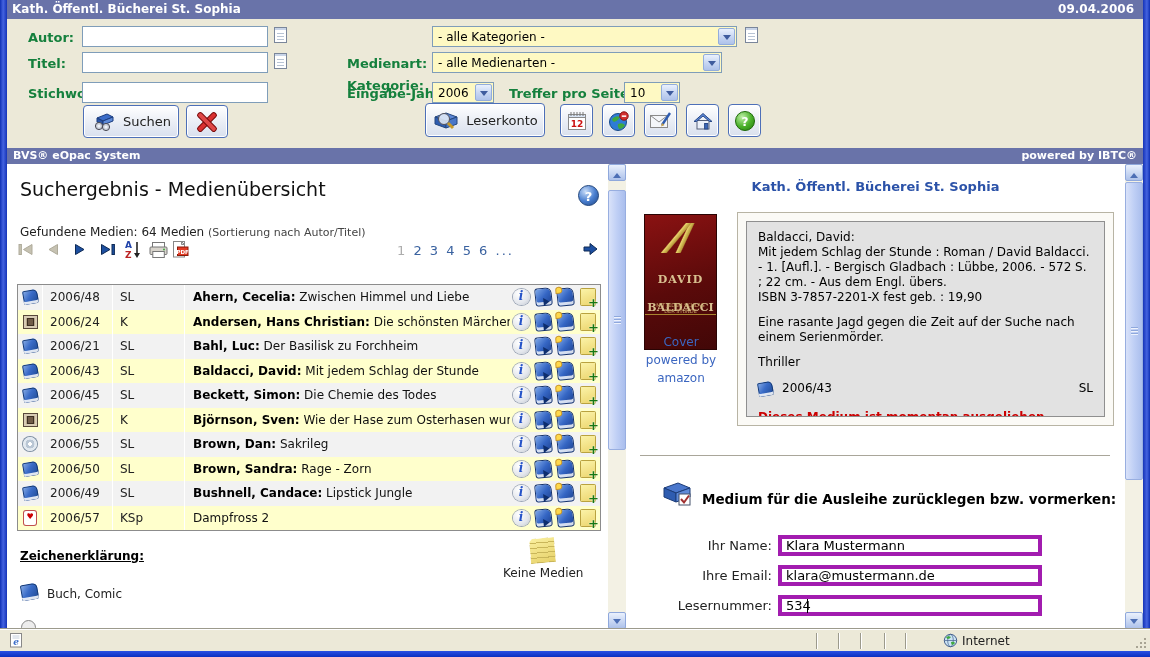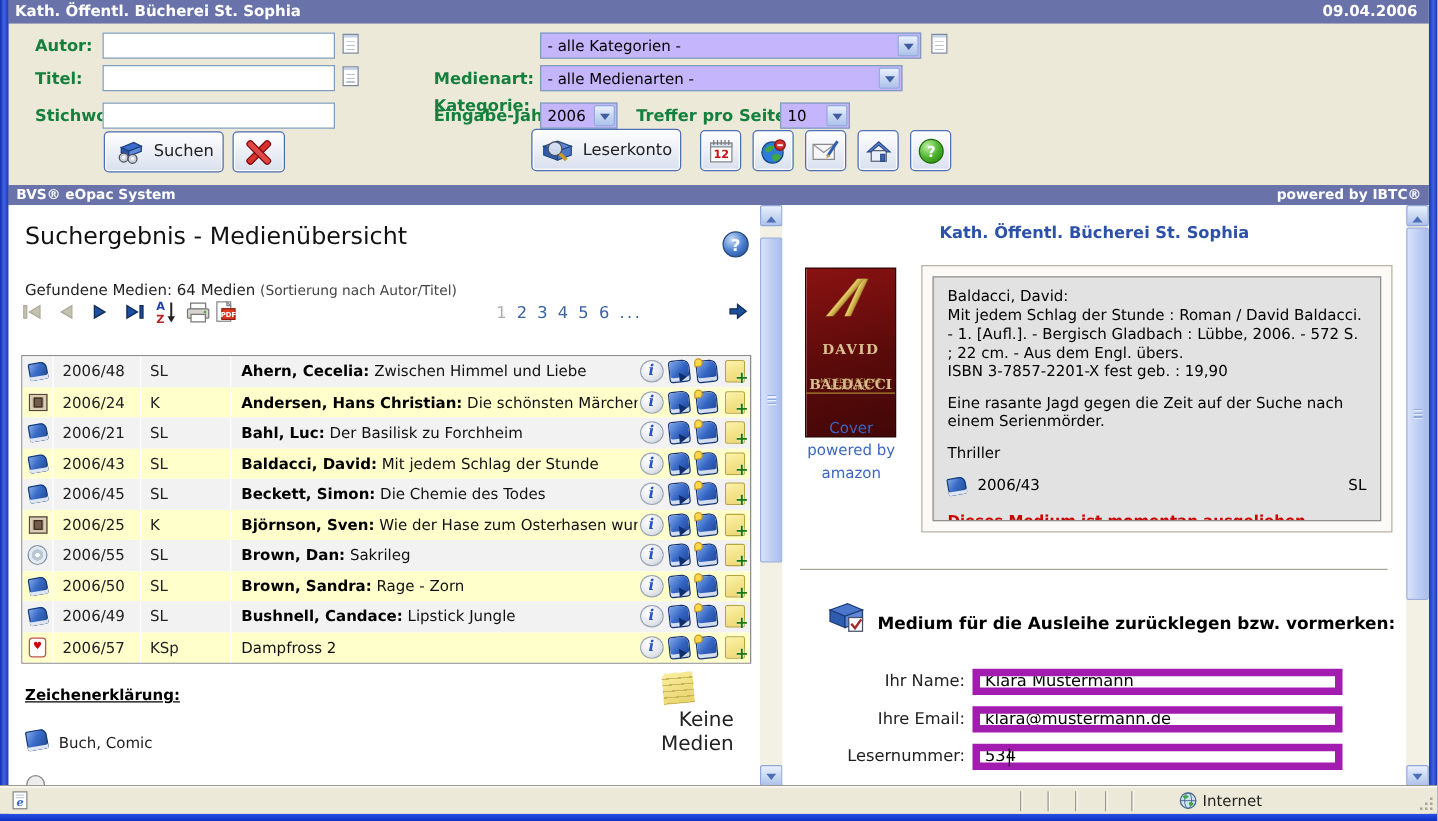--- a/index.html
+++ b/index.html
@@ -17,21 +17,21 @@
   .titlebar .tl { position:absolute; left:5px; }
   .titlebar .tr { position:absolute; right:9px; }
 
   
   .searchpanel { position:absolute; left:7px; top:19px; width:1136px; height:129px; background:#ECE9D8; }
   .flabel { position:absolute; font-size:13px; font-weight:bold; color:#15803d; }
   .tinput { position:absolute; width:186px; height:21px; border:1px solid #7F9DB9; background:#fff; font:12px "DejaVu Sans",sans-serif; padding:0 4px; }
   .padicon { position:absolute; width:13px; height:16px; background:#fff; border:1px solid #7A869A; box-shadow:inset 0 2px 0 #C8D4E8; cursor:pointer; }
   .padicon::after { content:""; position:absolute; left:2px; right:2px; top:5px; height:8px;
      background:repeating-linear-gradient(180deg,#B8C4D4 0 1px,transparent 1px 3px); }
-  .xpselect { position:absolute; height:21px; background:#c4b5fd; border:1px solid #7F9DB9; font-size:12px; }
+  .xpselect { position:absolute; height:21px; background:#fef9c3; border:1px solid #7F9DB9; font-size:12px; }
   .xpselect .val { position:absolute; left:5px; top:3px; white-space:nowrap; }
   .xpselect .dd { position:absolute; right:1px; top:1px; bottom:1px; width:17px;
      background:linear-gradient(#EAF1FD,#C6D5F2 55%,#AEC2EA); border:1px solid #93ADDC; border-radius:2px; }
   .xpselect .dd::after { content:""; position:absolute; left:4px; top:6px; border:4px solid transparent; border-top:5px solid #3F5C9E; }
   .xpbtn { position:absolute; display:flex; align-items:center; justify-content:center; gap:6px;
      border:1px solid #4D6FB8; border-radius:4px; background:linear-gradient(#FFFFFF,#E9EDF5 55%,#D9E0EE);
      box-shadow:inset 0 0 0 1px #fff; font-size:13px; color:#222; cursor:pointer; }
 
   
   .bvsbar { position:absolute; left:7px; top:148px; width:1136px; height:16px; background:#6973A9; color:#fff; font-size:11px; font-weight:bold; line-height:16px; }
@@ -99,21 +99,21 @@
   .act-add::after { content:"+"; position:absolute; right:-4px; bottom:-5px; color:#157815; font-weight:bold; font-size:13px; text-shadow:0 0 2px #fff; }
 
   
   .legend-h { position:absolute; left:13px; top:385px; font-size:12px; font-weight:bold; text-decoration:underline; color:#000; }
   .legend-book { position:absolute; left:14px; top:420px; }
   .legend-book-label { position:absolute; left:40px; top:423px; font-size:12px; color:#222; }
   .note-big { width:25px; height:25px; transform:rotate(-5deg);
      background:repeating-linear-gradient(180deg,transparent 0 4px,#C9B65A 4px 5px),linear-gradient(160deg,#FAF0A0,#E6D068);
      clip-path:polygon(12% 0,100% 0,100% 100%,0 100%,0 12%); box-shadow:0 0 0 1px #A8913C; }
   .keine-icon { position:absolute; left:523px; top:374px; }
-  .keine-label { position:absolute; left:496px; top:402px; width:84px; text-align:right; font-size:16px; color:#222; }
+  .keine-label { position:absolute; left:496px; top:402px; width:84px; text-align:left; font-size:12px; color:#222; }
   .partial-circle { position:absolute; left:14px; top:456px; width:15px; height:15px; border-radius:50%; border:1px solid #888; background:#EDEDED; }
 
   
   .lib-title { position:absolute; left:0; top:15px; width:100%; text-align:center; font-size:13px; font-weight:bold; color:#2B52A8; }
   .cover { position:absolute; left:19px; top:51px; width:71px; height:134px; background:linear-gradient(165deg,#8A1212 0%,#5A0A0A 55%,#420707 100%); box-shadow:0 0 0 1px #2A0404; color:#D8C090; text-align:center; }
   .cover::before { content:""; position:absolute; left:8px; top:8px; width:48px; height:30px;
      background:linear-gradient(130deg,transparent 44%,#E8D26A 46%,#B89A3A 52%,transparent 54%),linear-gradient(115deg,transparent 58%,#E8D26A 60%,#B89A3A 66%,transparent 68%); }
   .cover .cl1 { position:absolute; top:58px; width:100%; font:bold 11px "DejaVu Serif",serif; letter-spacing:1px; }
   .cover .cl2 { position:absolute; top:86px; width:100%; font:bold 11px "DejaVu Serif",serif; border-bottom:1px solid #A8852F; }
   .cover .cl3 { position:absolute; top:87px; width:100%; font-size:5px; color:#C8A86A; }
@@ -124,21 +124,21 @@
   .detailinner p { margin:0; }
   .gap10 { margin-top:10px !important; }
   .item-line { display:flex; align-items:center; margin-top:11px; font-size:12px; }
   .item-line .num { margin-left:9px; }
   .item-line .cat { margin-left:auto; }
   .status-red { margin-top:14px !important; color:#CC0000; font-weight:bold; font-size:12px; }
   .rhr { position:absolute; left:14px; top:291px; width:470px; height:2px; border-top:1px solid #A9A69A; border-bottom:1px solid #fff; }
   .resv-icon { position:absolute; left:34px; top:316px; }
   .resv-head { position:absolute; left:76px; top:327px; font-size:13.5px; font-weight:bold; color:#000; }
   .frow-label { position:absolute; left:0; width:146px; text-align:right; font-size:13px; color:#222; }
-  .frow-input { position:absolute; left:152px; width:296px; height:21px; border:6px solid #a21caf; background:#fff; font:13px "DejaVu Sans",sans-serif; padding:0 4px; }
+  .frow-input { position:absolute; left:152px; width:264px; height:21px; border:4px solid #a21caf; background:#fff; font:13px "DejaVu Sans",sans-serif; padding:0 4px; }
   .caret { position:absolute; left:181px; top:435px; width:1px; height:14px; background:#000; }
 
   
   .statusbar { position:absolute; left:0; top:629px; width:1150px; height:22px; background:#ECE9D8; border-top:1px solid #fff; box-shadow:0 -1px 0 #9C9A8C; font-size:12px; color:#222; }
   .sep { position:absolute; top:3px; height:16px; width:2px; border-left:1px solid #9C9A8C; border-right:1px solid #fff; }
   .sb-ie { position:absolute; left:8px; top:2px; }
   .zone { position:absolute; left:962px; top:4px; }
   .zone-globe { position:absolute; left:943px; top:3px; }
   .grip { position:absolute; right:4px; top:6px; width:12px; height:12px; }
   .grip::after { content:""; position:absolute; right:0; bottom:0; width:2px; height:2px; background:#A8A494;

